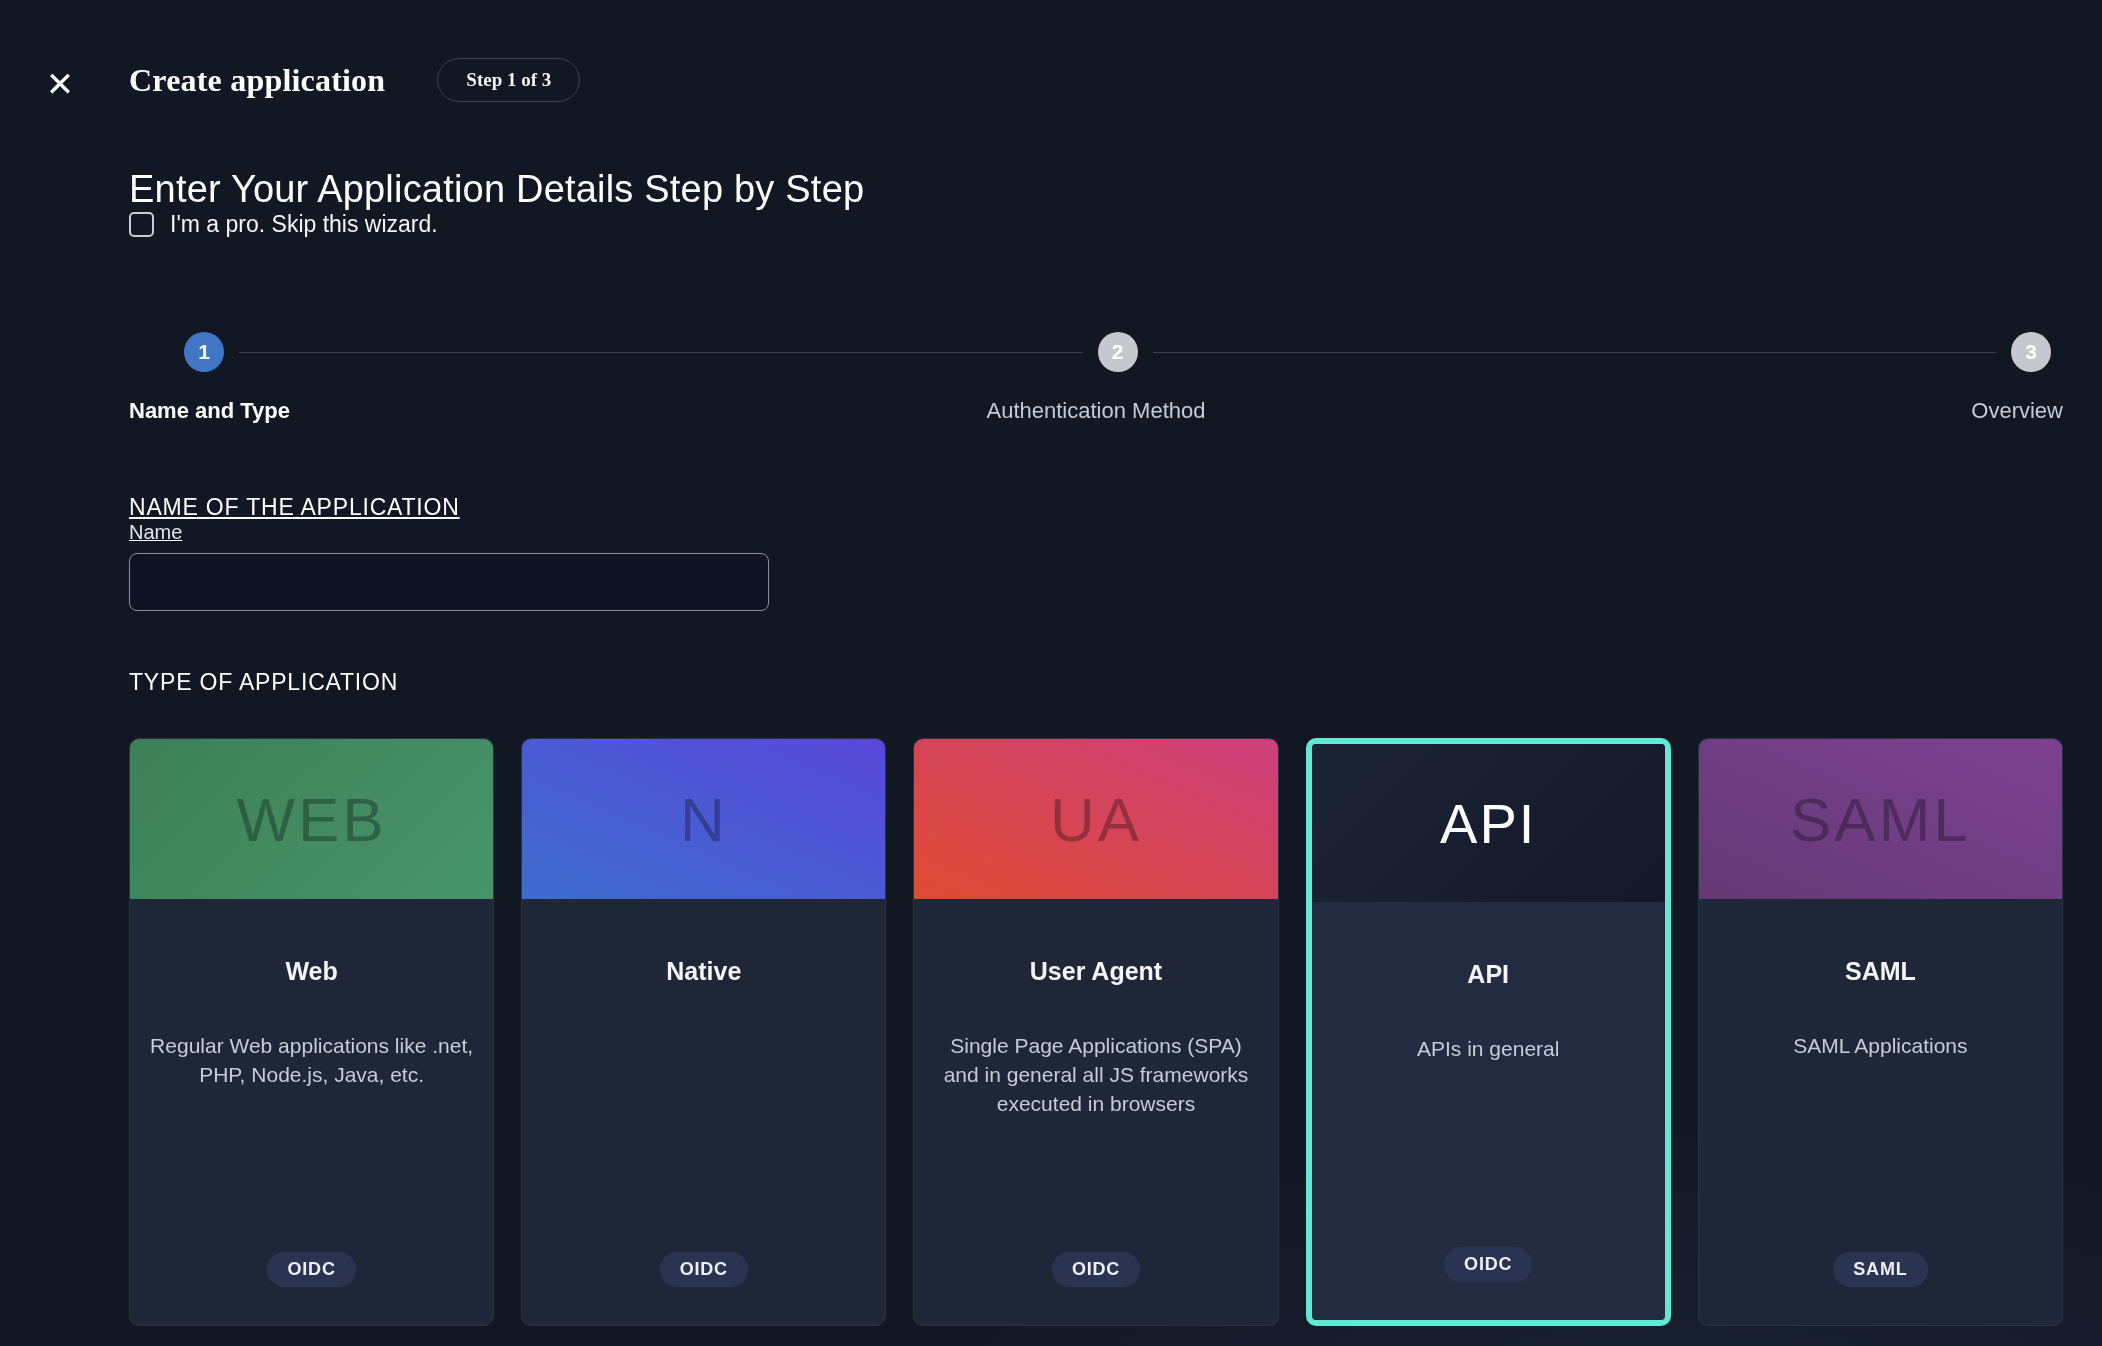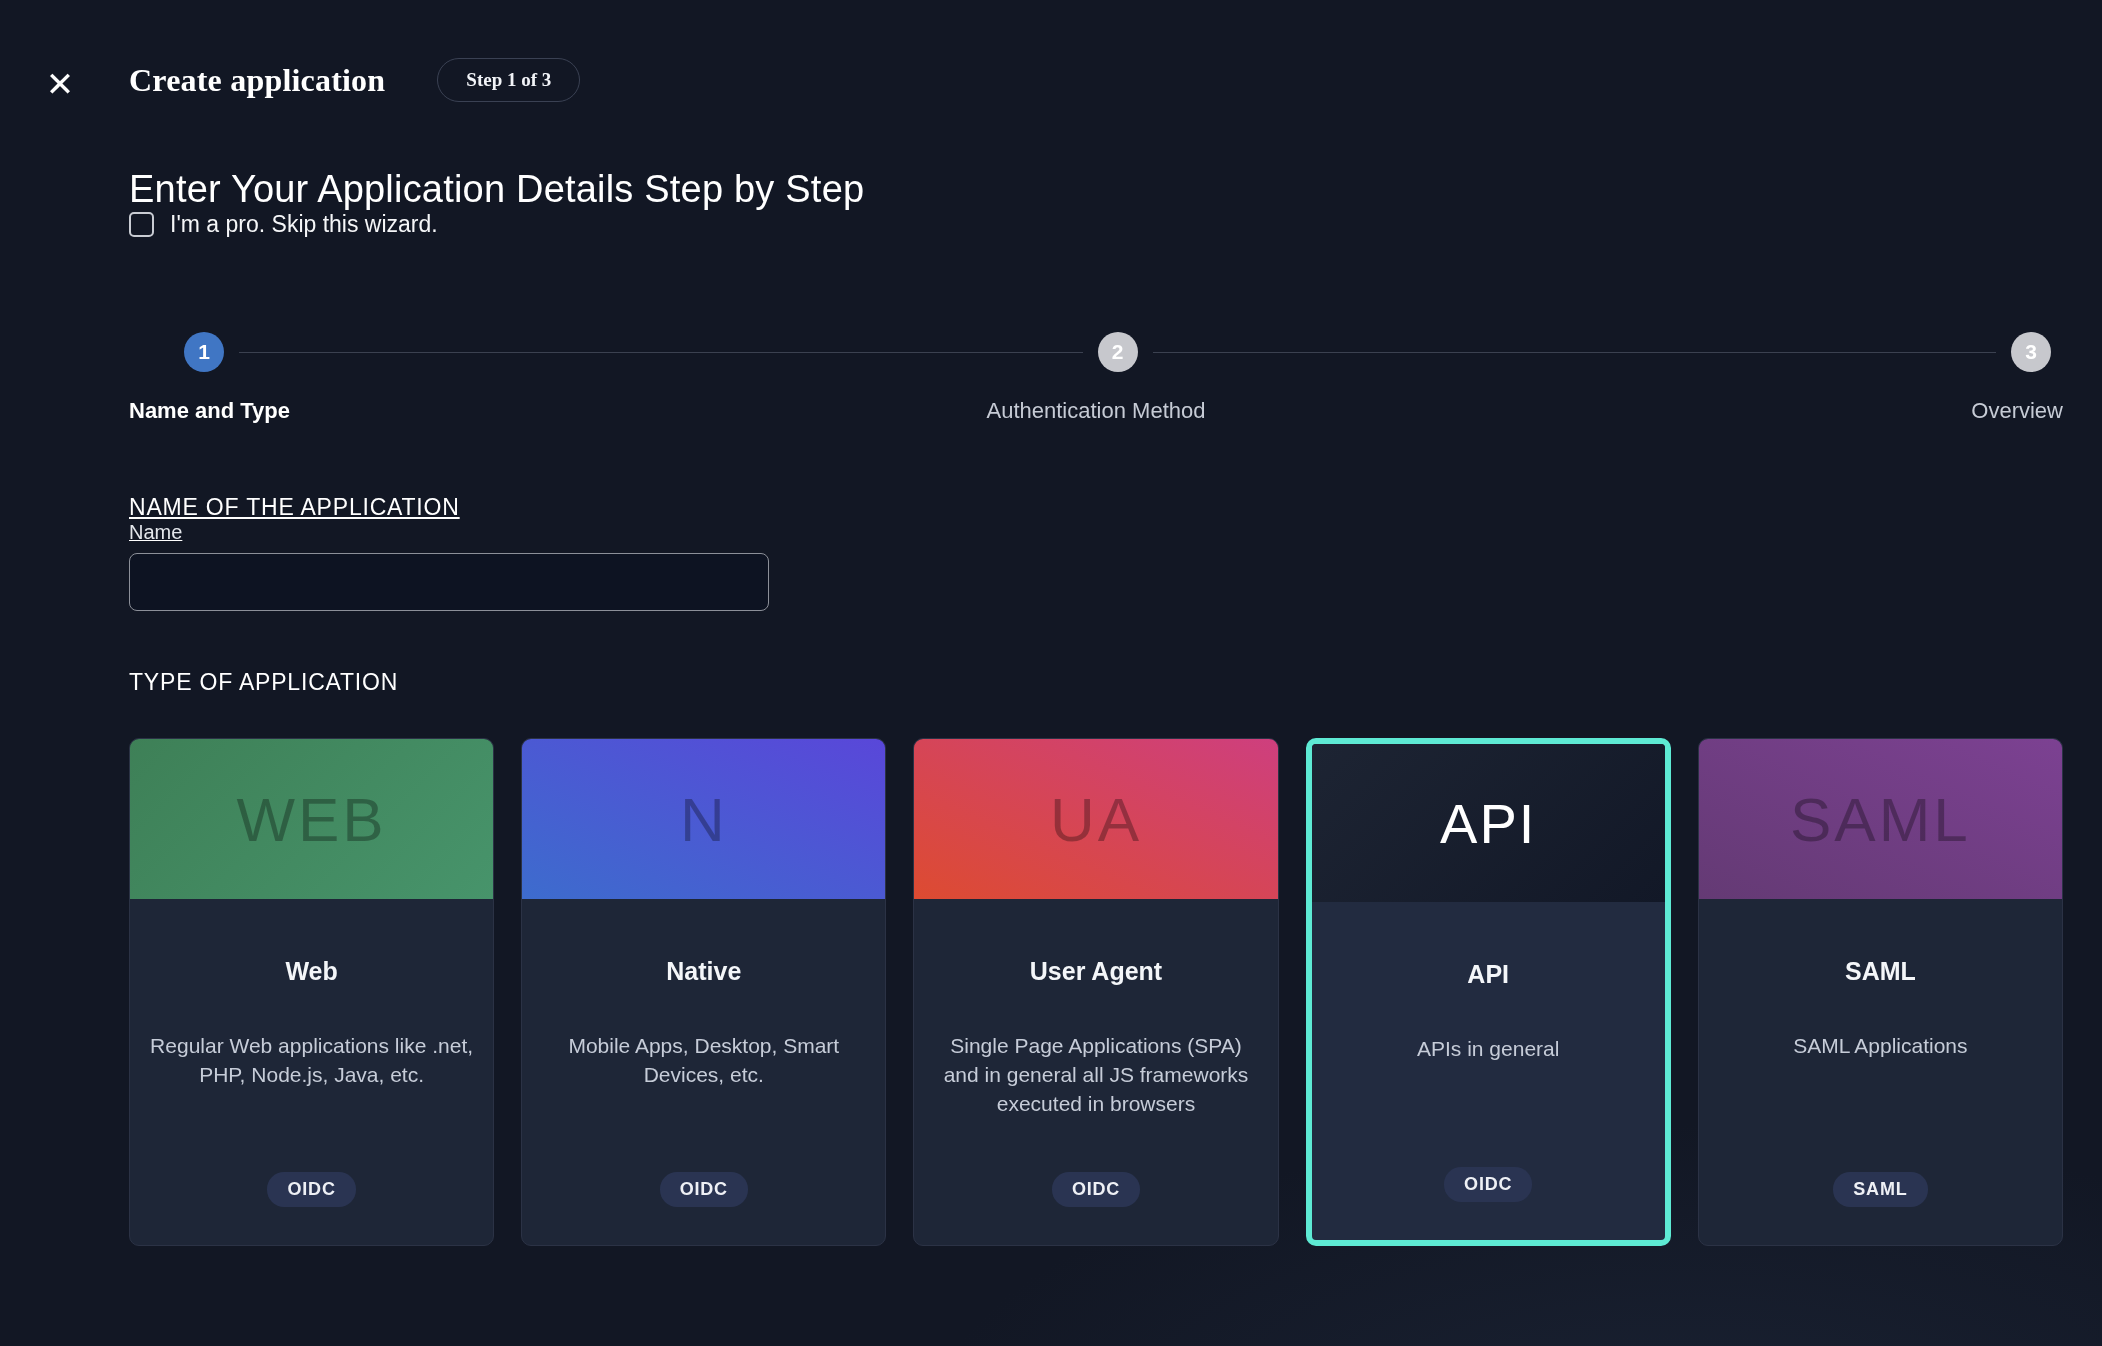--- a/index.html
+++ b/index.html
@@ -69,21 +69,21 @@
     background:#0d1322; border:1px solid #8c9099; border-radius:8px;
     color:#fff; font-size:22px; padding:0 18px;
     font-family:"Liberation Sans","DejaVu Sans",sans-serif;
     outline:none;
   }
 
   
   .type-section { margin-top:58px; }
   .cards { margin-top:42px; display:grid; grid-template-columns:repeat(5,1fr); gap:27px; }
   .card {
-    height:508px; border-radius:10px;
+    height:588px; border-radius:10px;
     background:#1e2637; border:1px solid #2b3245;
     display:flex; flex-direction:column; overflow:hidden;
     cursor:pointer;
   }
   .card.selected { border:6px solid #5eead4; background:#222b40; }
   .card-header {
     height:160px; flex:0 0 auto;
     display:flex; align-items:center; justify-content:center;
   }
   .card.selected .card-header { height:158px; }
@@ -166,21 +166,20 @@
           <div class="card-badge">OIDC</div>
         </div>
       </div>
 
       <div class="card card-native">
         <div class="card-header">
           <span class="card-letter">N</span>
         </div>
         <div class="card-body">
           <div class="card-title">Native</div>
-          <div class="card-desc">Mobile Apps, Desktop, Smart Devices, etc.</div>
           <div class="card-badge">OIDC</div>
         </div>
       </div>
 
       <div class="card card-ua">
         <div class="card-header">
           <span class="card-letter">UA</span>
         </div>
         <div class="card-body">
           <div class="card-title">User Agent</div>

